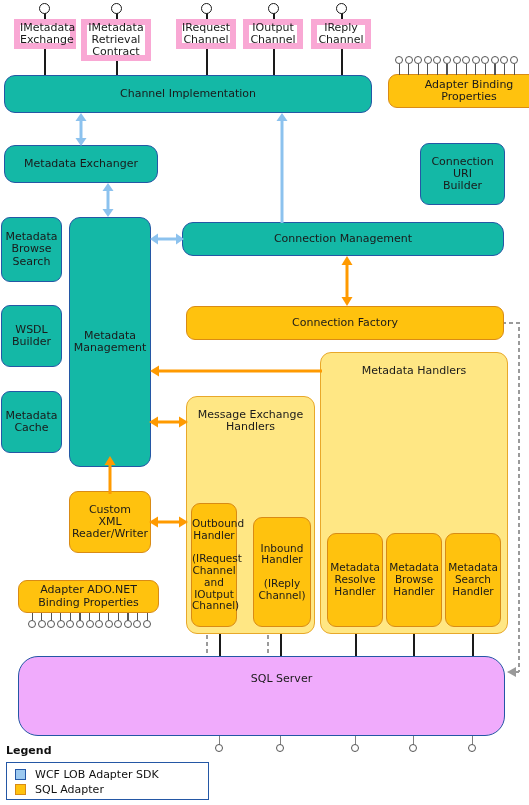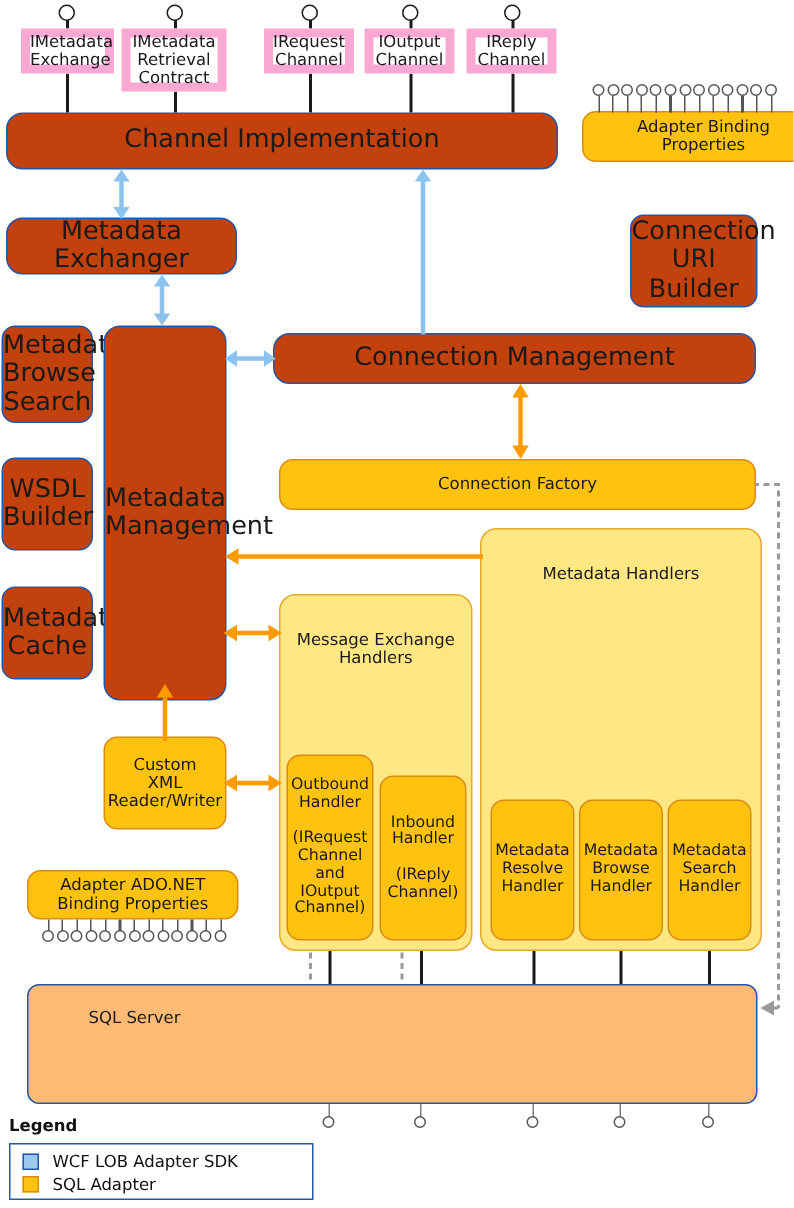--- a/index.html
+++ b/index.html
@@ -20,41 +20,41 @@
   .box span{display:block;width:100%;white-space:pre-line;}
 
   
   .iface{
     background:#ffffff;border:6px solid #f9a8d4;border-radius:0;
     font-size:11px;z-index:6;
   }
 
   
   .blue{
-    background:#c2410c;border:1.2px solid #2457A5;border-radius:9px;
-    font-size:17px;
+    background:#14b8a6;border:1.2px solid #2457A5;border-radius:9px;
+    font-size:11px;
   }
   .blue-lg{border-radius:11px;}
 
   
   .orange{
     background:#FFC20E;border:1.2px solid #D98B15;border-radius:9px;
     font-size:11px;
   }
   
   .paleyellow{
     background:#FFE784;border:1.2px solid #E8A82A;border-radius:11px;
     font-size:11px;align-items:flex-start;
   }
-  .paleyellow span{padding-top:24px;}
+  .paleyellow span{padding-top:12px;}
 
   
   .server{
-    background:#fdba74;border:1.3px solid #2457A5;border-radius:8px;
-    font-size:11px;justify-content:flex-start;align-items:flex-start;
+    background:#f0abfc;border:1.3px solid #2457A5;border-radius:20px;
+    font-size:11px;justify-content:center;align-items:flex-start;
     z-index:4;
   }
   .server span{padding:16px 0 0 40px;text-align:left;width:auto;}
 
   
   .line{position:absolute;background:#1a1a1a;z-index:2;}
   .vline{width:1.6px;}
   .grayline{background:#808080;width:1.2px;z-index:3;}
 
   
@@ -293,21 +293,21 @@
   </div>
 
   <div class="arrow" style="left:149px;top:515px;">
     <svg width="39" height="14" viewBox="0 0 39 14">
       <line x1="5" y1="7" x2="34" y2="7" stroke="#FF9A00" stroke-width="3"></line>
       <polygon points="0,7 9,1.5 9,12.5" fill="#FF9A00"></polygon>
       <polygon points="39,7 30,1.5 30,12.5" fill="#FF9A00"></polygon>
     </svg>
   </div>
 
-  <div class="box orange" style="left:191px;top:503px;width:58px;height:124px;font-size:10.5px;">
+  <div class="box orange" style="left:191px;top:503px;width:46px;height:124px;font-size:10.5px;">
     <span>Outbound
 Handler
 
 (IRequest
 Channel
 and
 IOutput
 Channel)</span>
   </div>
   <div class="box orange" style="left:253px;top:517px;width:58px;height:110px;font-size:10.5px;">

